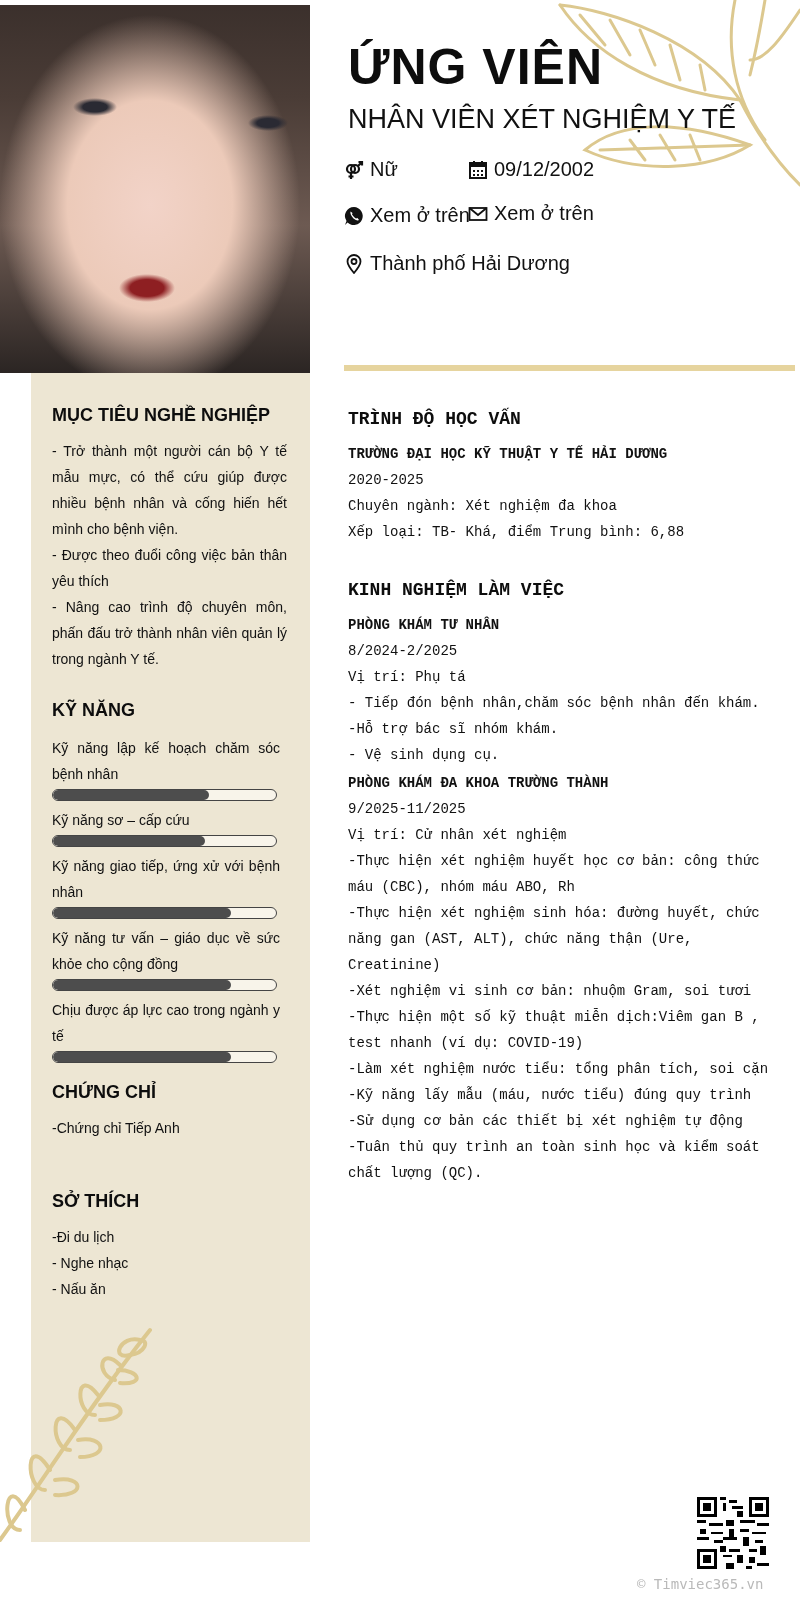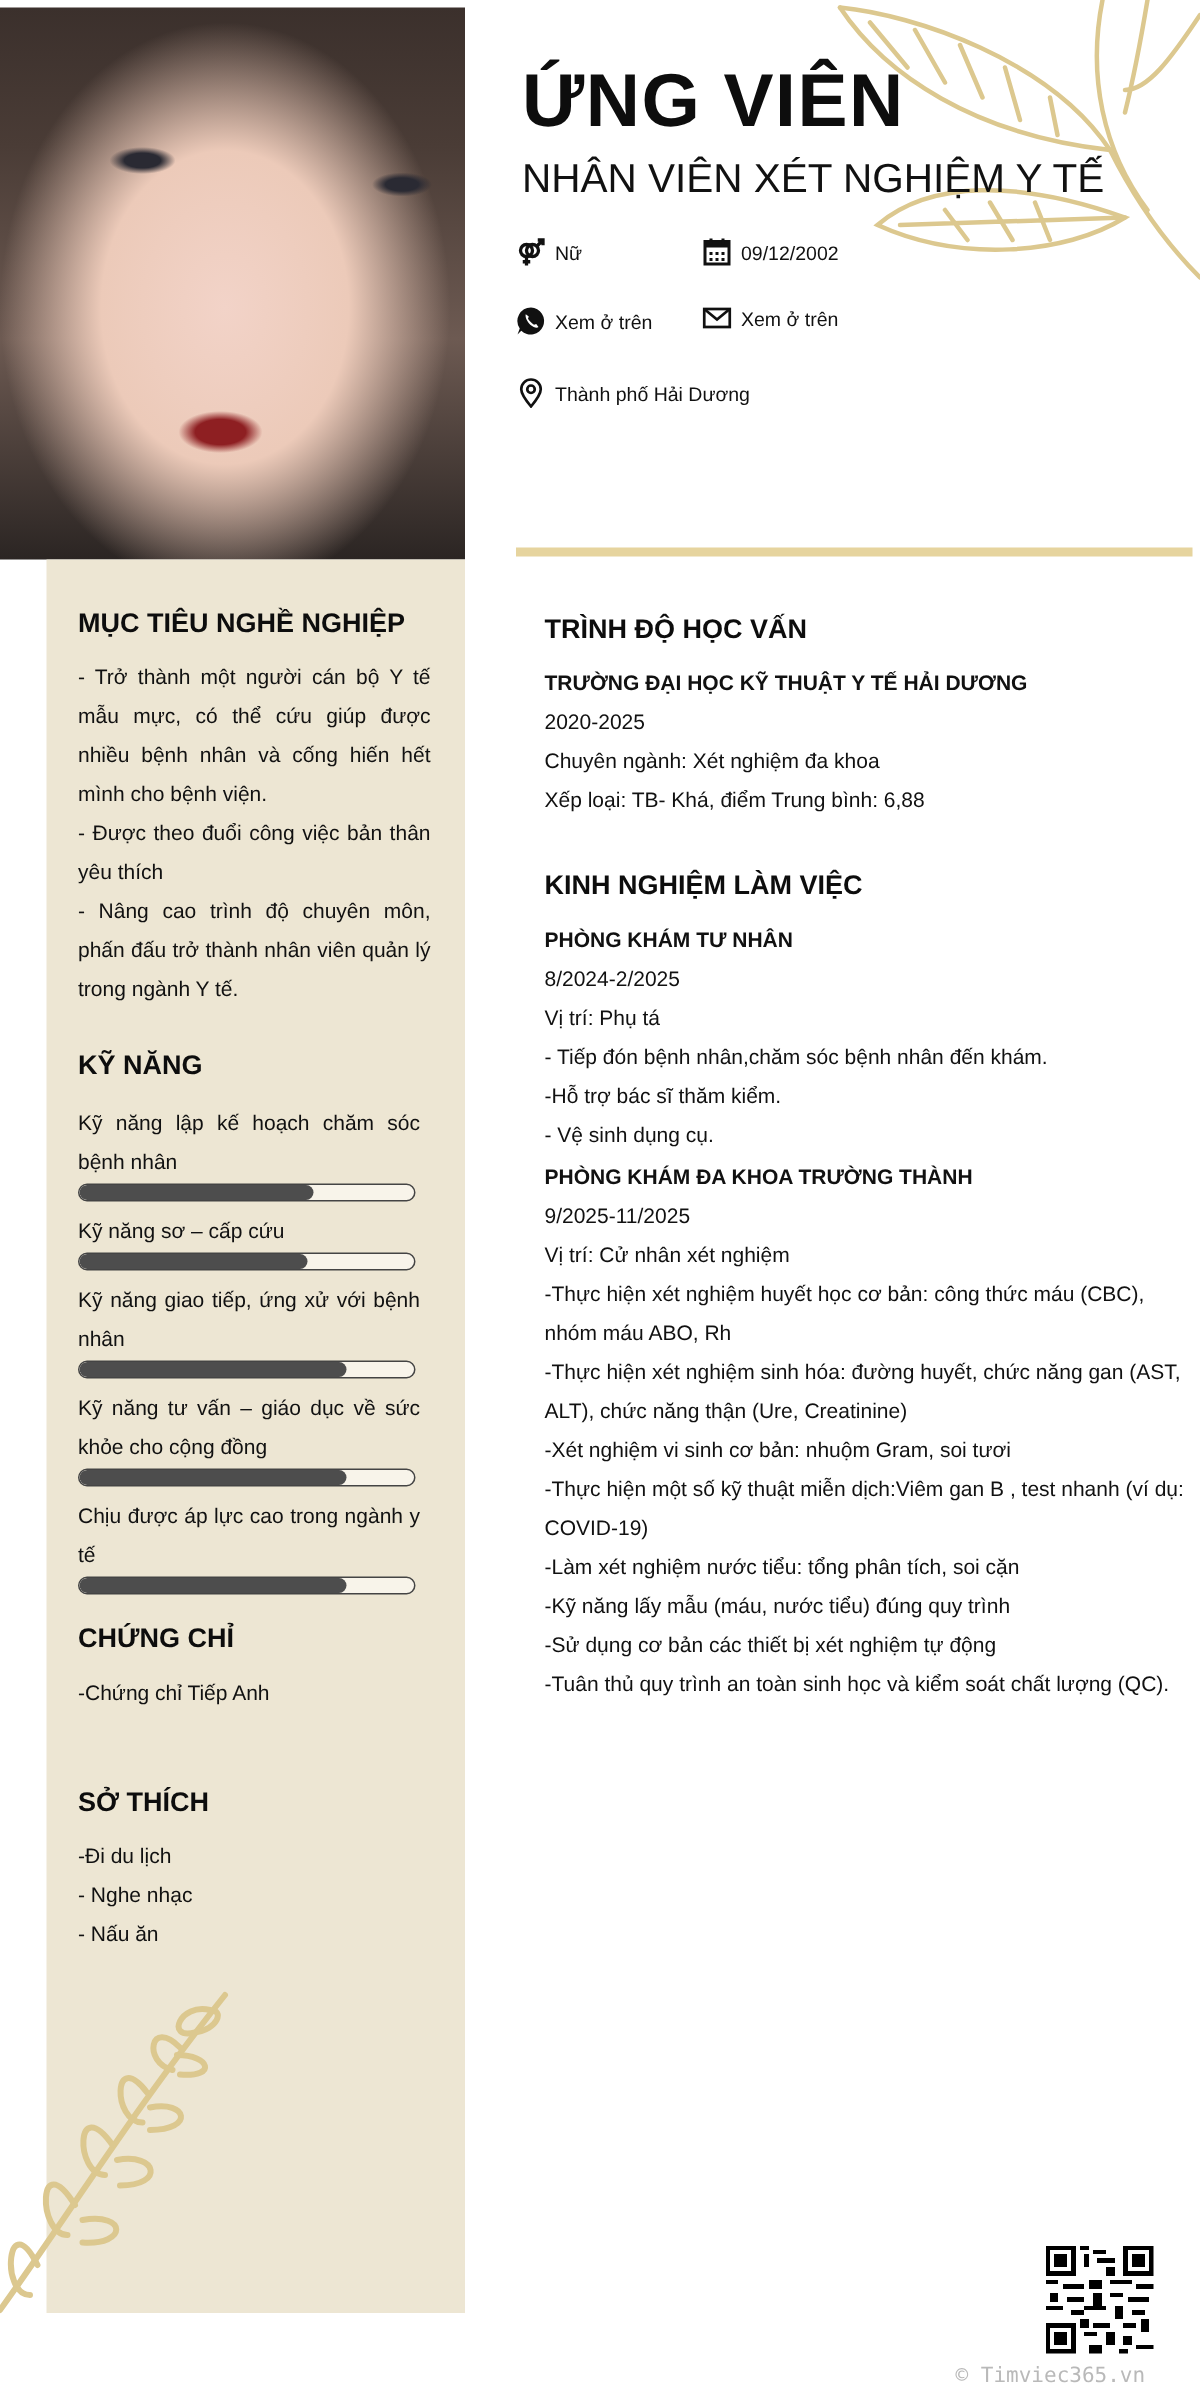--- a/index.html
+++ b/index.html
@@ -20,35 +20,35 @@
     position: absolute; left: 31px; top: 373px; width: 279px; height: 1169px;
     background: #ede6d3;
   }
 
   .leaf-tr { position: absolute; right: 0; top: 0; width: 250px; height: 200px; }
   .leaf-bl { position: absolute; left: 0; top: 1325px; width: 160px; height: 220px; }
 
   .header-title { position: absolute; left: 348px; top: 38px; font-size: 50px; font-weight: bold; letter-spacing: 1px; color: #0d0d0d; }
   .header-sub { position: absolute; left: 348px; top: 104px; font-size: 27px; color: #111; }
 
-  .contact { position: absolute; display: flex; align-items: center; gap: 6px; font-size: 13px; color: #111; }
+  .contact { position: absolute; display: flex; align-items: center; gap: 6px; font-size: 20px; color: #111; }
   .contact svg { width: 20px; height: 20px; }
 
   .gold-line { position: absolute; left: 344px; top: 365px; width: 451px; height: 6px; background: #e6d49e; }
 
   .side-section { position: absolute; left: 52px; width: 235px; }
   .h-side { font-size: 18px; font-weight: bold; color: #0d0d0d; margin-bottom: 12px; }
   .p-side { font-size: 14px; line-height: 26px; text-align: justify; color: #111; }
 
   .skill { margin-bottom: 4px; }
   .skill-label { font-size: 14px; line-height: 26px; text-align: justify; width: 228px; }
   .skill-track { width: 225px; height: 12px; border: 1px solid #444; border-radius: 7px; background: #f8f4ea; overflow: hidden; margin-top: 2px; margin-bottom: 6px; }
   .skill-fill { height: 100%; background: #4d4d4d; border-radius: 6px; }
 
-  .main-section { position: absolute; left: 363px; width: 430px; }
+  .main-section { position: absolute; left: 348px; width: 430px; font-family: Liberation Mono, monospace; }
   .h-main { font-size: 18px; font-weight: bold; color: #0d0d0d; margin-bottom: 12px; }
   .org { font-size: 14px; font-weight: bold; line-height: 26px; color: #111; }
   .line { font-size: 14px; line-height: 26px; color: #111; }
 
   .qr { position: absolute; left: 697px; top: 1497px; width: 72px; height: 72px; }
   .watermark { position: absolute; left: 637px; top: 1576px; font-family: "DejaVu Sans Mono", "Liberation Mono", monospace; font-size: 14px; color: #b9b9b9; }
 </style>
 </head>
 <body>
 
@@ -189,21 +189,21 @@
 </div>
 
 <div class="main-section" style="top:580px;">
   <div class="h-main">KINH NGHIỆM LÀM VIỆC</div>
 
   <div>
     <div class="org">PHÒNG KHÁM TƯ NHÂN</div>
     <div class="line">8/2024-2/2025</div>
     <div class="line">Vị trí: Phụ tá</div>
     <div class="line">- Tiếp đón bệnh nhân,chăm sóc bệnh nhân đến khám.</div>
-    <div class="line">-Hỗ trợ bác sĩ thăm kiểm.</div>
+    <div class="line">-Hỗ trợ bác sĩ nhóm khám.</div>
     <div class="line">- Vệ sinh dụng cụ.</div>
   </div>
 
   <div style="margin-top:2px;">
     <div class="org">PHÒNG KHÁM ĐA KHOA TRƯỜNG THÀNH</div>
     <div class="line">9/2025-11/2025</div>
     <div class="line">Vị trí: Cử nhân xét nghiệm</div>
     <div class="line">-Thực hiện xét nghiệm huyết học cơ bản: công thức máu (CBC), nhóm máu ABO, Rh</div>
     <div class="line">-Thực hiện xét nghiệm sinh hóa: đường huyết, chức năng gan (AST, ALT), chức năng thận (Ure, Creatinine)</div>
     <div class="line">-Xét nghiệm vi sinh cơ bản: nhuộm Gram, soi tươi</div>

